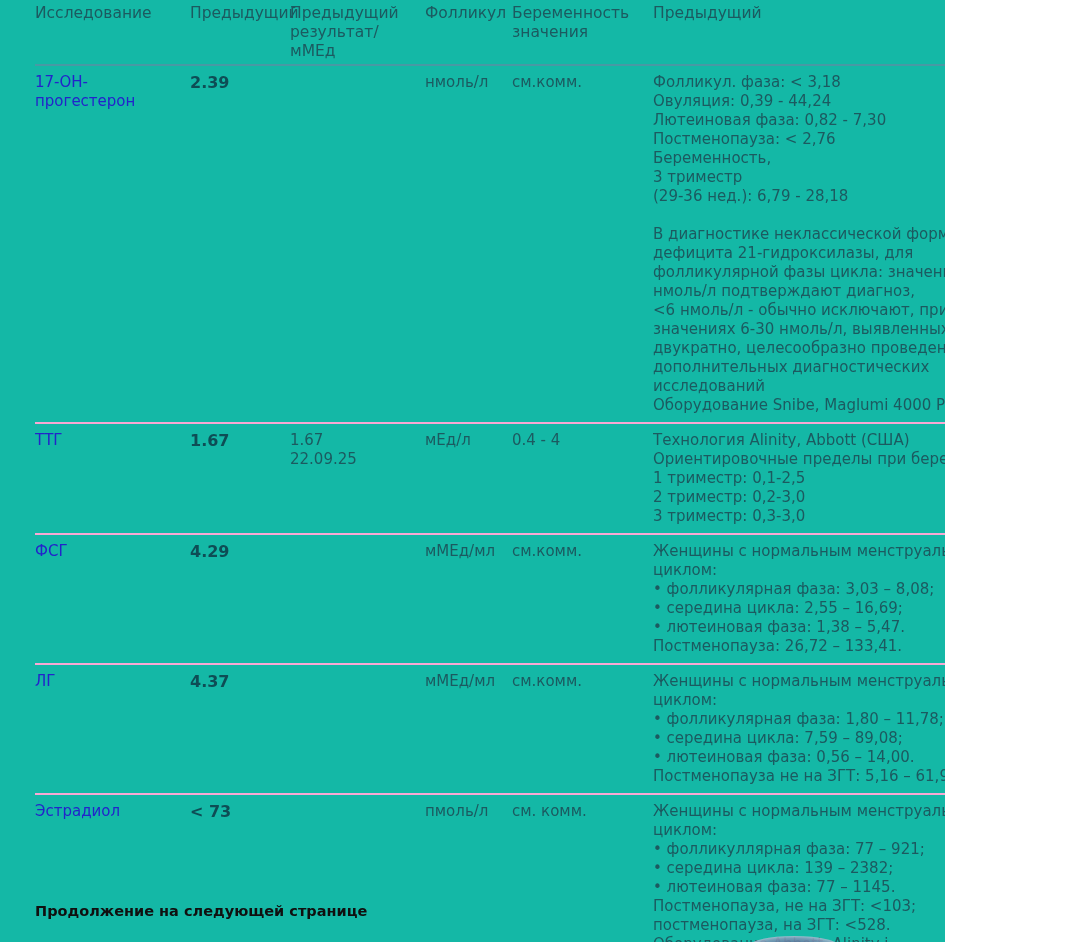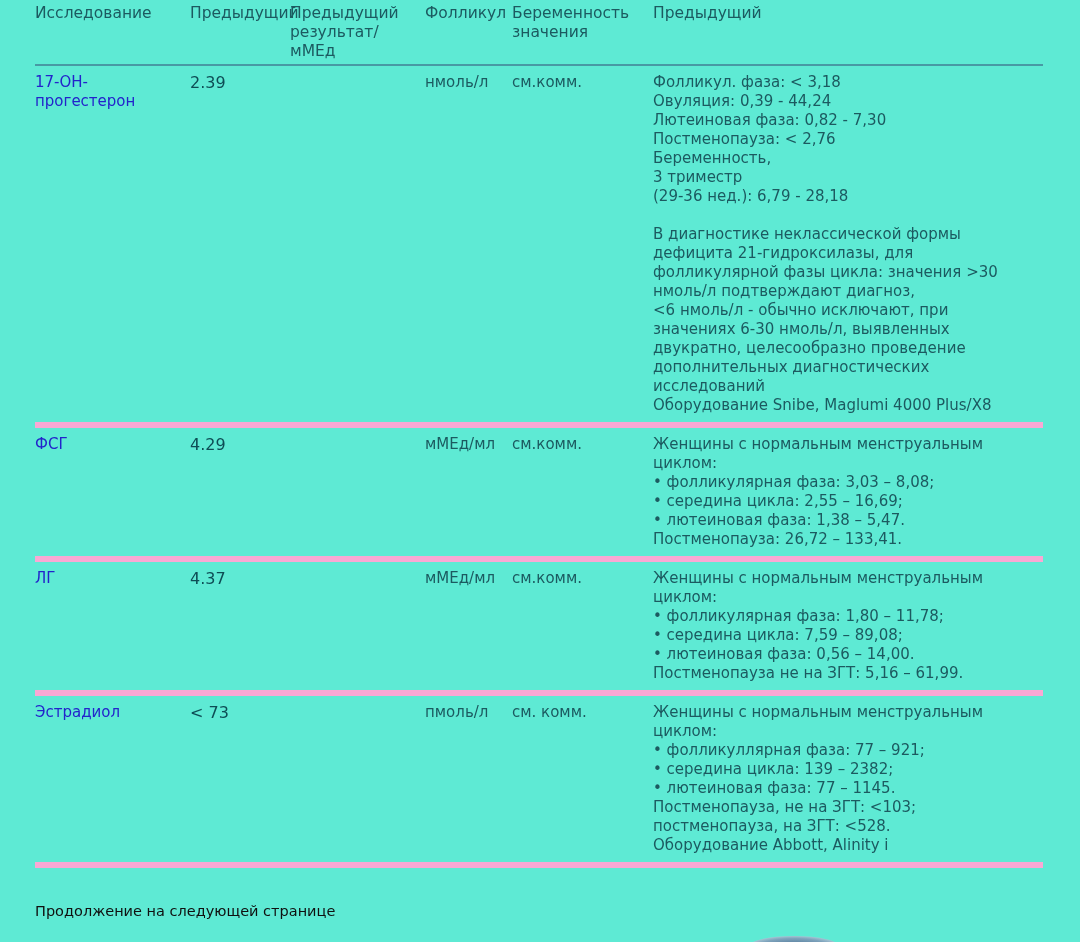--- a/index.html
+++ b/index.html
@@ -2,23 +2,23 @@
 <html><head>
 <meta charset="utf-8">
 <style>
   html, body {
     margin: 0;
     padding: 0;
     background: #ffffff;
   }
   .page {
     position: relative;
-    width: 1080px;
+    width: 945px;
     height: 942px;
-    background: #5eead4;
+    background: #14b8a6;
     overflow: hidden;
     font-family: "DejaVu Sans", "Liberation Sans", sans-serif;
     color: #1c5a60;
   }
   table.lab {
     position: absolute;
     left: 35px;
     top: 2px;
     width: 1008px;
     border-collapse: collapse;
@@ -37,38 +37,38 @@
     vertical-align: top;
     font-weight: normal;
     color: #1c5a60;
     padding: 2px 6px 3px 0;
     border-bottom: 2px solid #4899a4;
     font-size: 15.5px;
   }
   table.lab td {
     vertical-align: top;
     padding: 7px 6px 7px 0;
-    border-bottom: 6px solid #f9a8d4;
+    border-bottom: 2px solid #f9a8d4;
     white-space: pre-line;
     overflow: hidden;
   }
   td.name {
     color: #2323cb;
   }
   td.result {
-    font-weight: normal;
+    font-weight: bold;
     color: #0e4d55;
     font-size: 16px;
   }
   .footer-note {
     position: absolute;
     left: 35px;
     top: 903px;
     font-size: 14.5px;
-    font-weight: normal;
+    font-weight: bold;
     color: #101010;
   }
   .stamp-sliver {
     position: absolute;
     left: 748px;
     top: 936px;
     width: 92px;
     height: 22px;
     border-radius: 50%;
     background: radial-gradient(ellipse at center, #3d5380 0%, #8497b8 55%, #d8dfeb 85%);
@@ -120,20 +120,33 @@
 фолликулярной фазы цикла: значения &gt;30
 нмоль/л подтверждают диагноз,
 &lt;6 нмоль/л - обычно исключают, при
 значениях 6-30 нмоль/л, выявленных
 двукратно, целесообразно проведение
 дополнительных диагностических
 исследований
 Оборудование Snibe, Maglumi 4000 Plus/X8</td>
   </tr>
         <tr>
+    <td class="name">ТТГ</td>
+    <td class="result">1.67</td>
+    <td class="prev">1.67
+22.09.25</td>
+    <td class="units">мЕд/л</td>
+    <td class="ref">0.4 - 4</td>
+    <td class="comment">Технология Alinity, Abbott (США)
+Ориентировочные пределы при беременности:
+1 триместр: 0,1-2,5
+2 триместр: 0,2-3,0
+3 триместр: 0,3-3,0</td>
+  </tr>
+        <tr>
     <td class="name">ФСГ</td>
     <td class="result">4.29</td>
     <td class="prev"></td>
     <td class="units">мМЕд/мл</td>
     <td class="ref">см.комм.</td>
     <td class="comment">Женщины с нормальным менструальным
 циклом:
 • фолликулярная фаза: 3,03 – 8,08;
 • середина цикла: 2,55 – 16,69;
 • лютеиновая фаза: 1,38 – 5,47.

